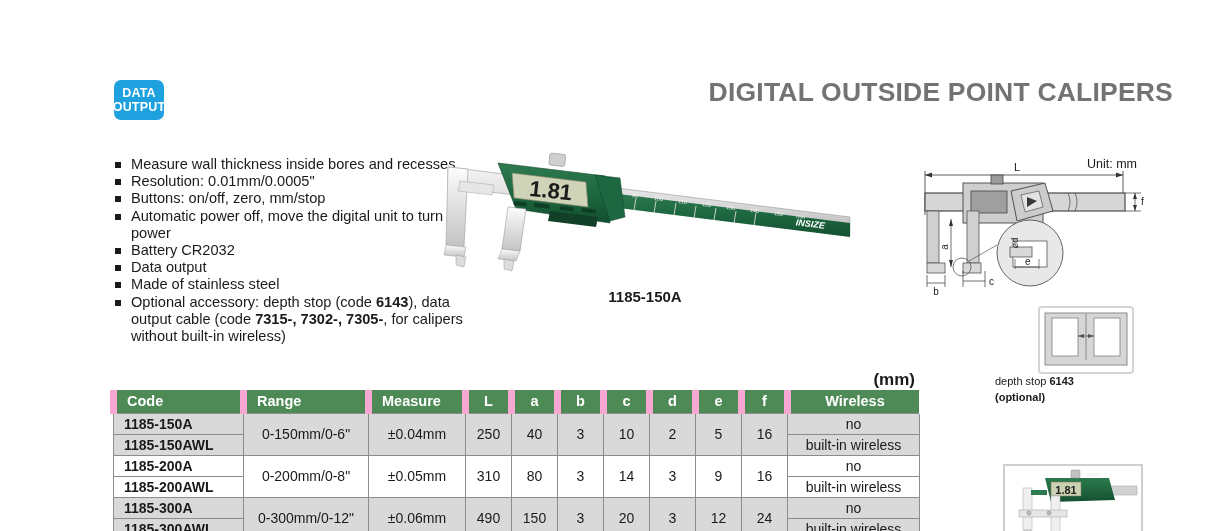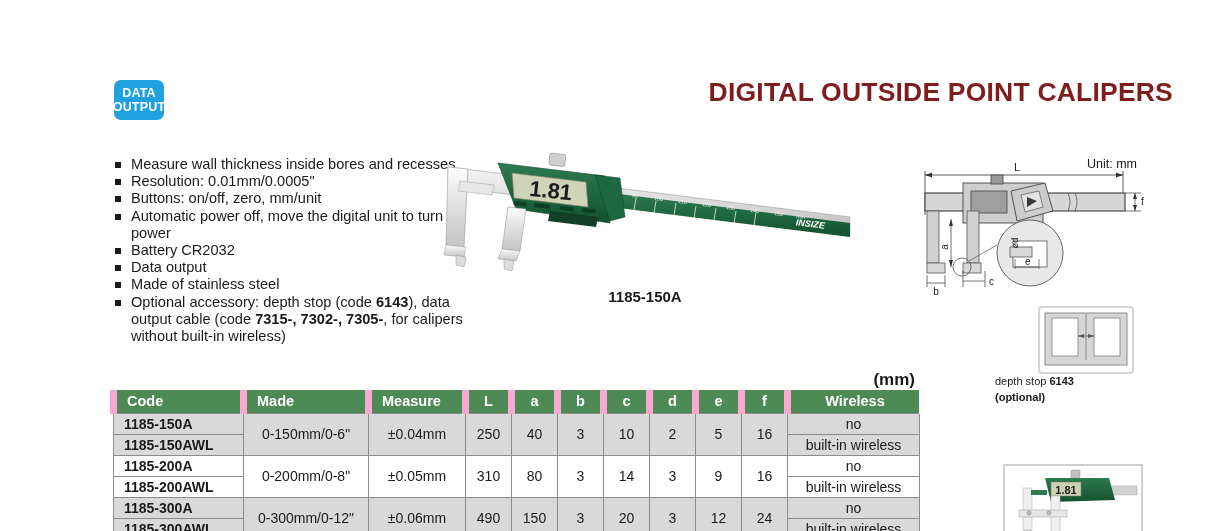--- a/index.html
+++ b/index.html
@@ -21,21 +21,21 @@
     display: flex; flex-direction: column;
     align-items: center; justify-content: center;
     color: #fff; font-weight: bold; font-size: 12.5px;
     line-height: 14px; letter-spacing: .2px;
   }
 
   
   .title {
     position: absolute; right: 46px; top: 29px;
     font-size: 26.5px; font-weight: bold; letter-spacing: .2px;
-    color: #7f1d1d; white-space: nowrap;
+    color: #737373; white-space: nowrap;
   }
 
   
   .features {
     position: absolute; left: 114px; top: 108px;
     width: 350px;
     font-size: 14.6px; line-height: 17.2px;
   }
   .feat { position: relative; padding-left: 17px; }
   .feat .sq {
@@ -128,21 +128,21 @@
     <div class="feat">
       <span class="sq"></span>
       <span>Measure wall thickness inside bores and recesses</span>
     </div>
     <div class="feat">
       <span class="sq"></span>
       <span>Resolution: 0.01mm/0.0005"</span>
     </div>
     <div class="feat">
       <span class="sq"></span>
-      <span>Buttons: on/off, zero, mm/unit</span>
+      <span>Buttons: on/off, zero, mm/stop</span>
     </div>
     <div class="feat">
       <span class="sq"></span>
       <span>Automatic power off, move the digital unit to turn on power</span>
     </div>
     <div class="feat">
       <span class="sq"></span>
       <span>Battery CR2032</span>
     </div>
     <div class="feat">
@@ -238,21 +238,21 @@
   </div>
   <div class="caption-main">1185-150A</div>
 
   <div class="mm-label">(mm)</div>
 
   <div class="tbl-wrap">
     <table class="spec">
       <thead>
         <tr>
           <th class="lft thd-code">Code</th>
-          <th class="lft thd-range">Made</th>
+          <th class="lft thd-range">Range</th>
           <th class="lft thd-acc">Measure</th>
           <th class="thd-n">L</th>
           <th class="thd-n">a</th>
           <th class="thd-n">b</th>
           <th class="thd-n">c</th>
           <th class="thd-n">d</th>
           <th class="thd-n">e</th>
           <th class="thd-n">f</th>
           <th class="thd-wl">Wireless</th>
         </tr>

